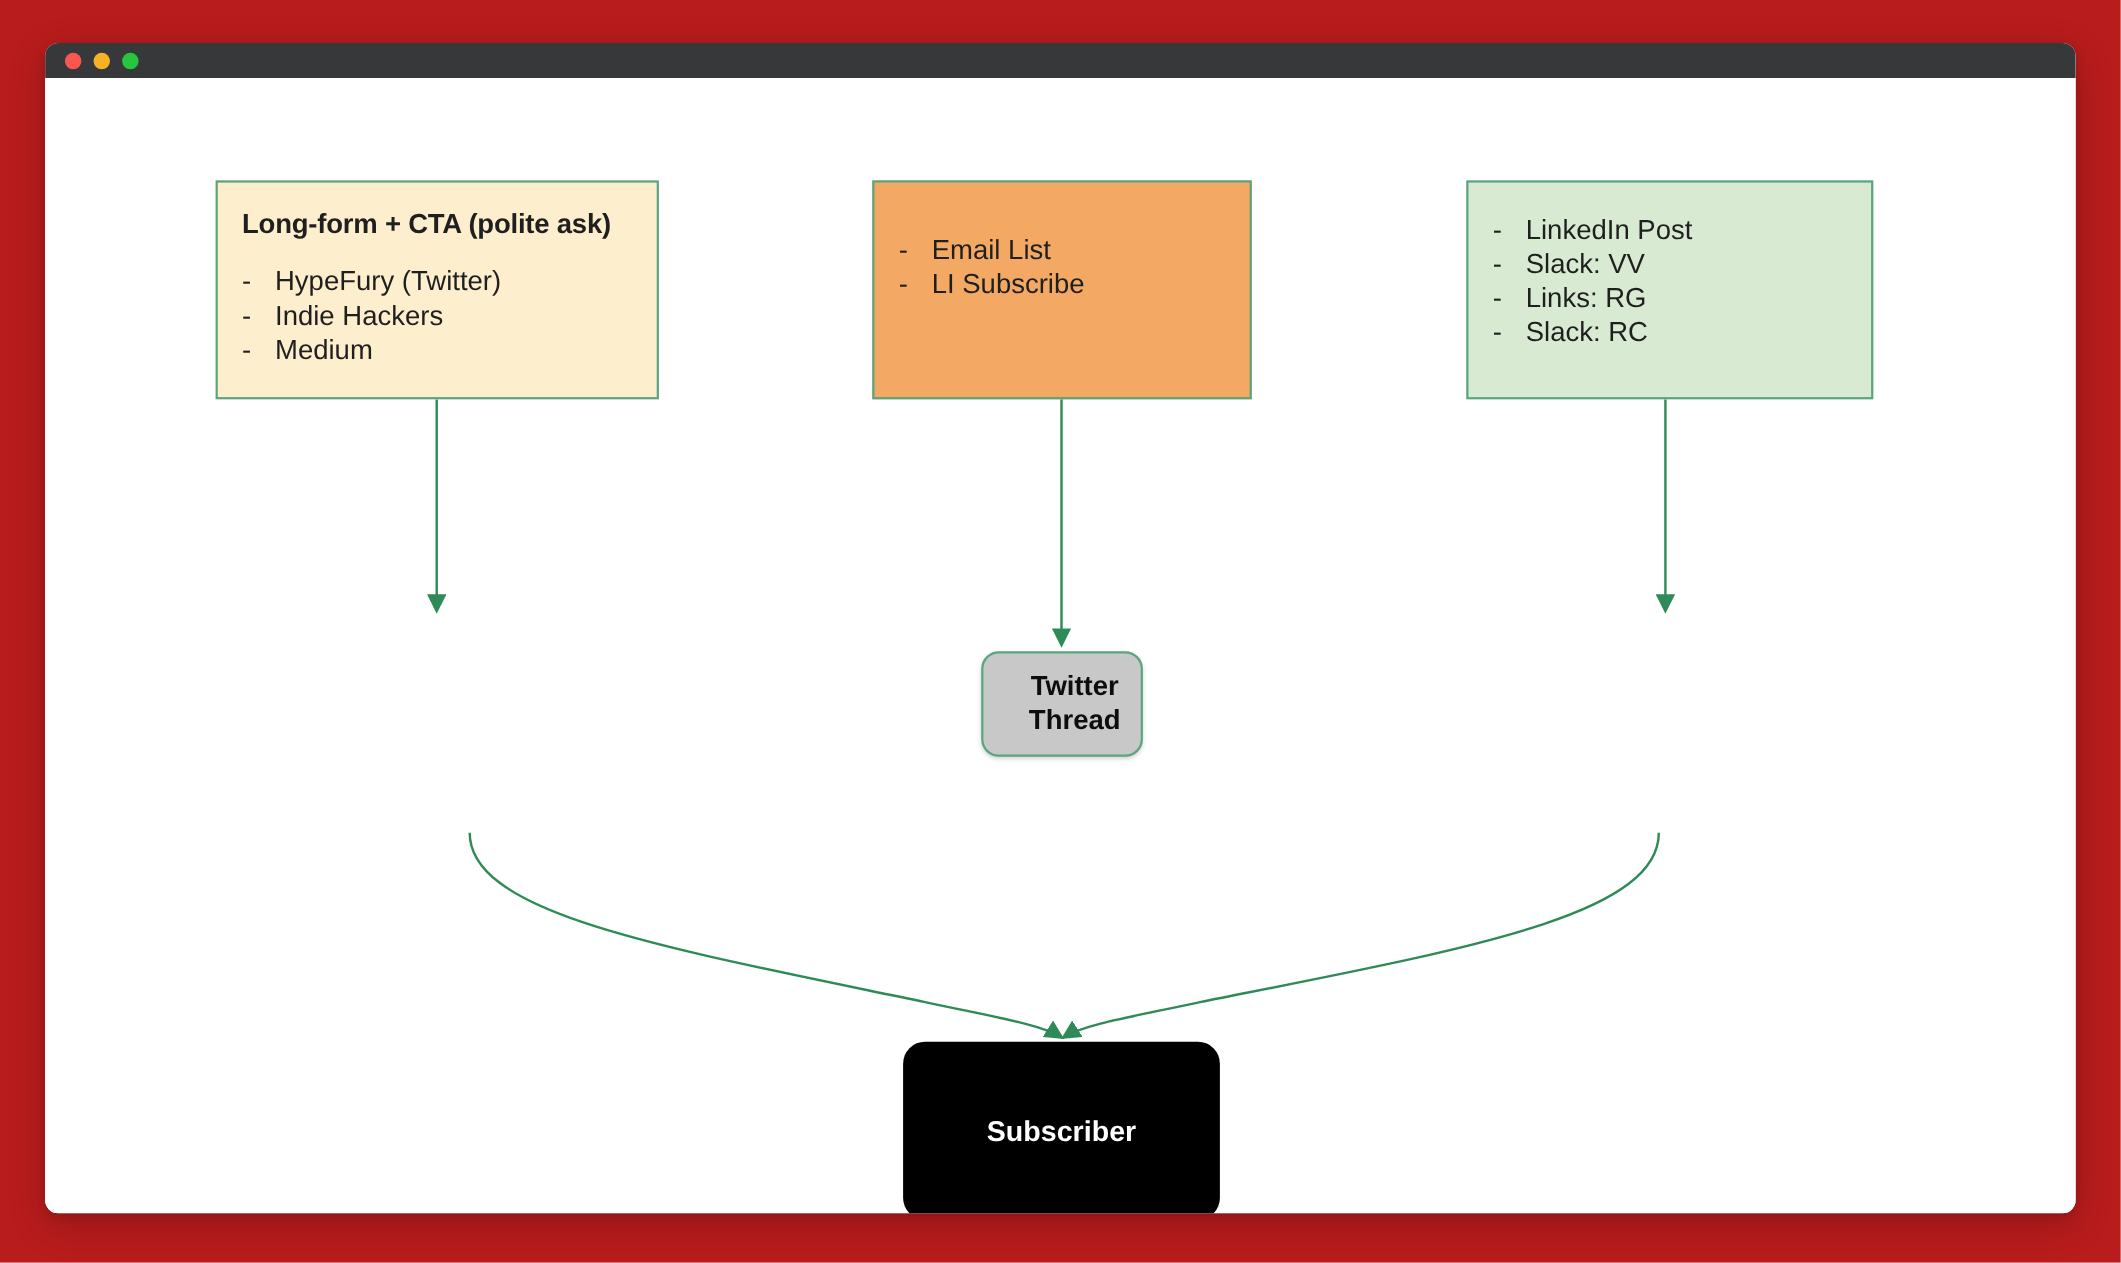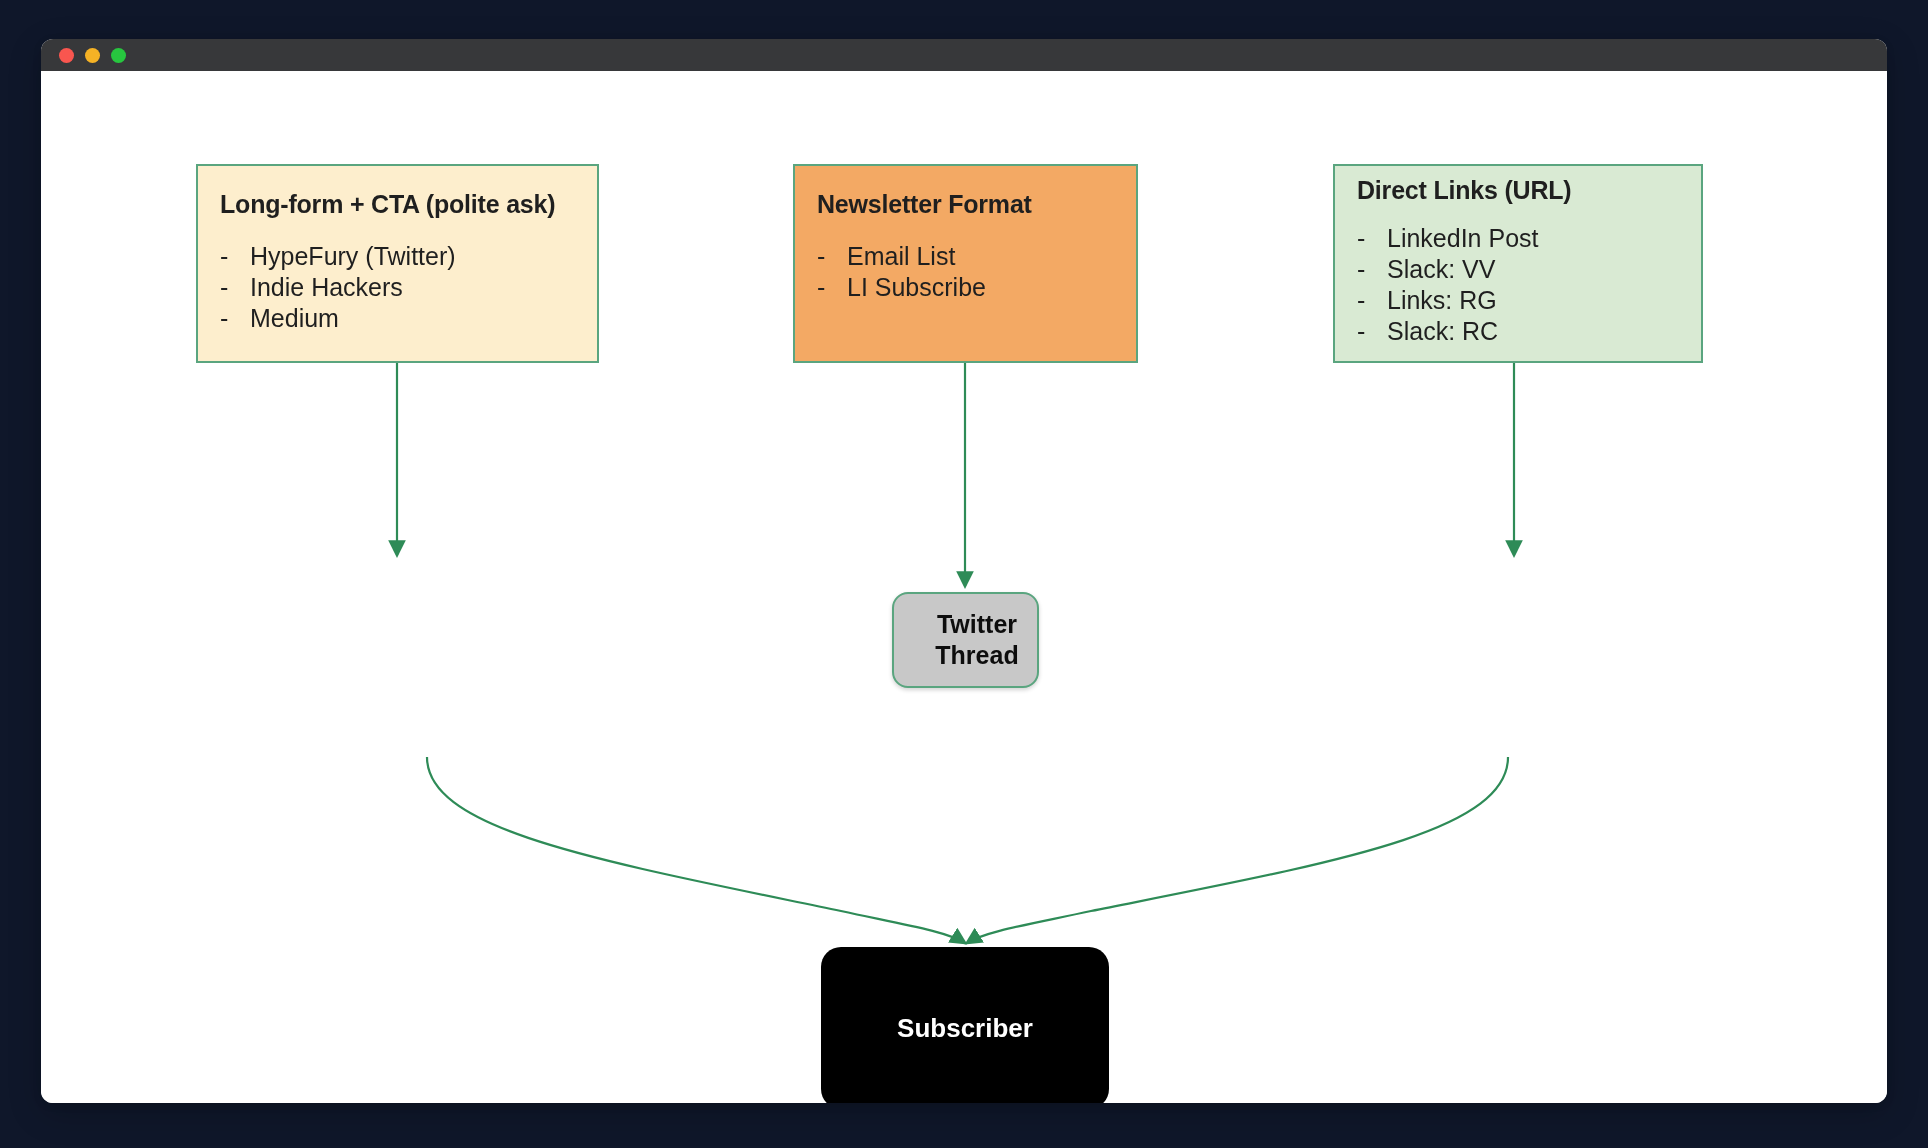--- a/index.html
+++ b/index.html
@@ -10,21 +10,21 @@
     width: 1928px;
     height: 1148px;
     overflow: hidden;
     font-family: "Liberation Sans", sans-serif;
   }
 
   #root {
     position: relative;
     width: 1928px;
     height: 1148px;
-    background: #0f172a;
+    background: #b91c1c;
   }
 
   
   .window {
     position: absolute;
     left: 41px;
     top: 39px;
     width: 1846px;
     height: 1064px;
     background: #ffffff;
@@ -186,35 +186,33 @@
             <span>Indie Hackers</span>
           </li>
           <li>
             <span class="dash">-</span>
             <span>Medium</span>
           </li>
         </ul>
       </div>
 
       <div class="node note note-orange" style="left:752px; top:93px; width:345px; height:199px;">
-        <div class="note-title">Newsletter Format</div>
         <ul class="note-list">
           <li>
             <span class="dash">-</span>
             <span>Email List</span>
           </li>
           <li>
             <span class="dash">-</span>
             <span>LI Subscribe</span>
           </li>
         </ul>
       </div>
 
       <div class="node note note-greenbg" style="left:1292px; top:93px; width:370px; height:199px; padding-top:10px;">
-        <div class="note-title">Direct Links (URL)</div>
         <ul class="note-list" style="margin-top:18px;">
           <li>
             <span class="dash">-</span>
             <span>LinkedIn Post</span>
           </li>
           <li>
             <span class="dash">-</span>
             <span>Slack: VV</span>
           </li>
           <li>

